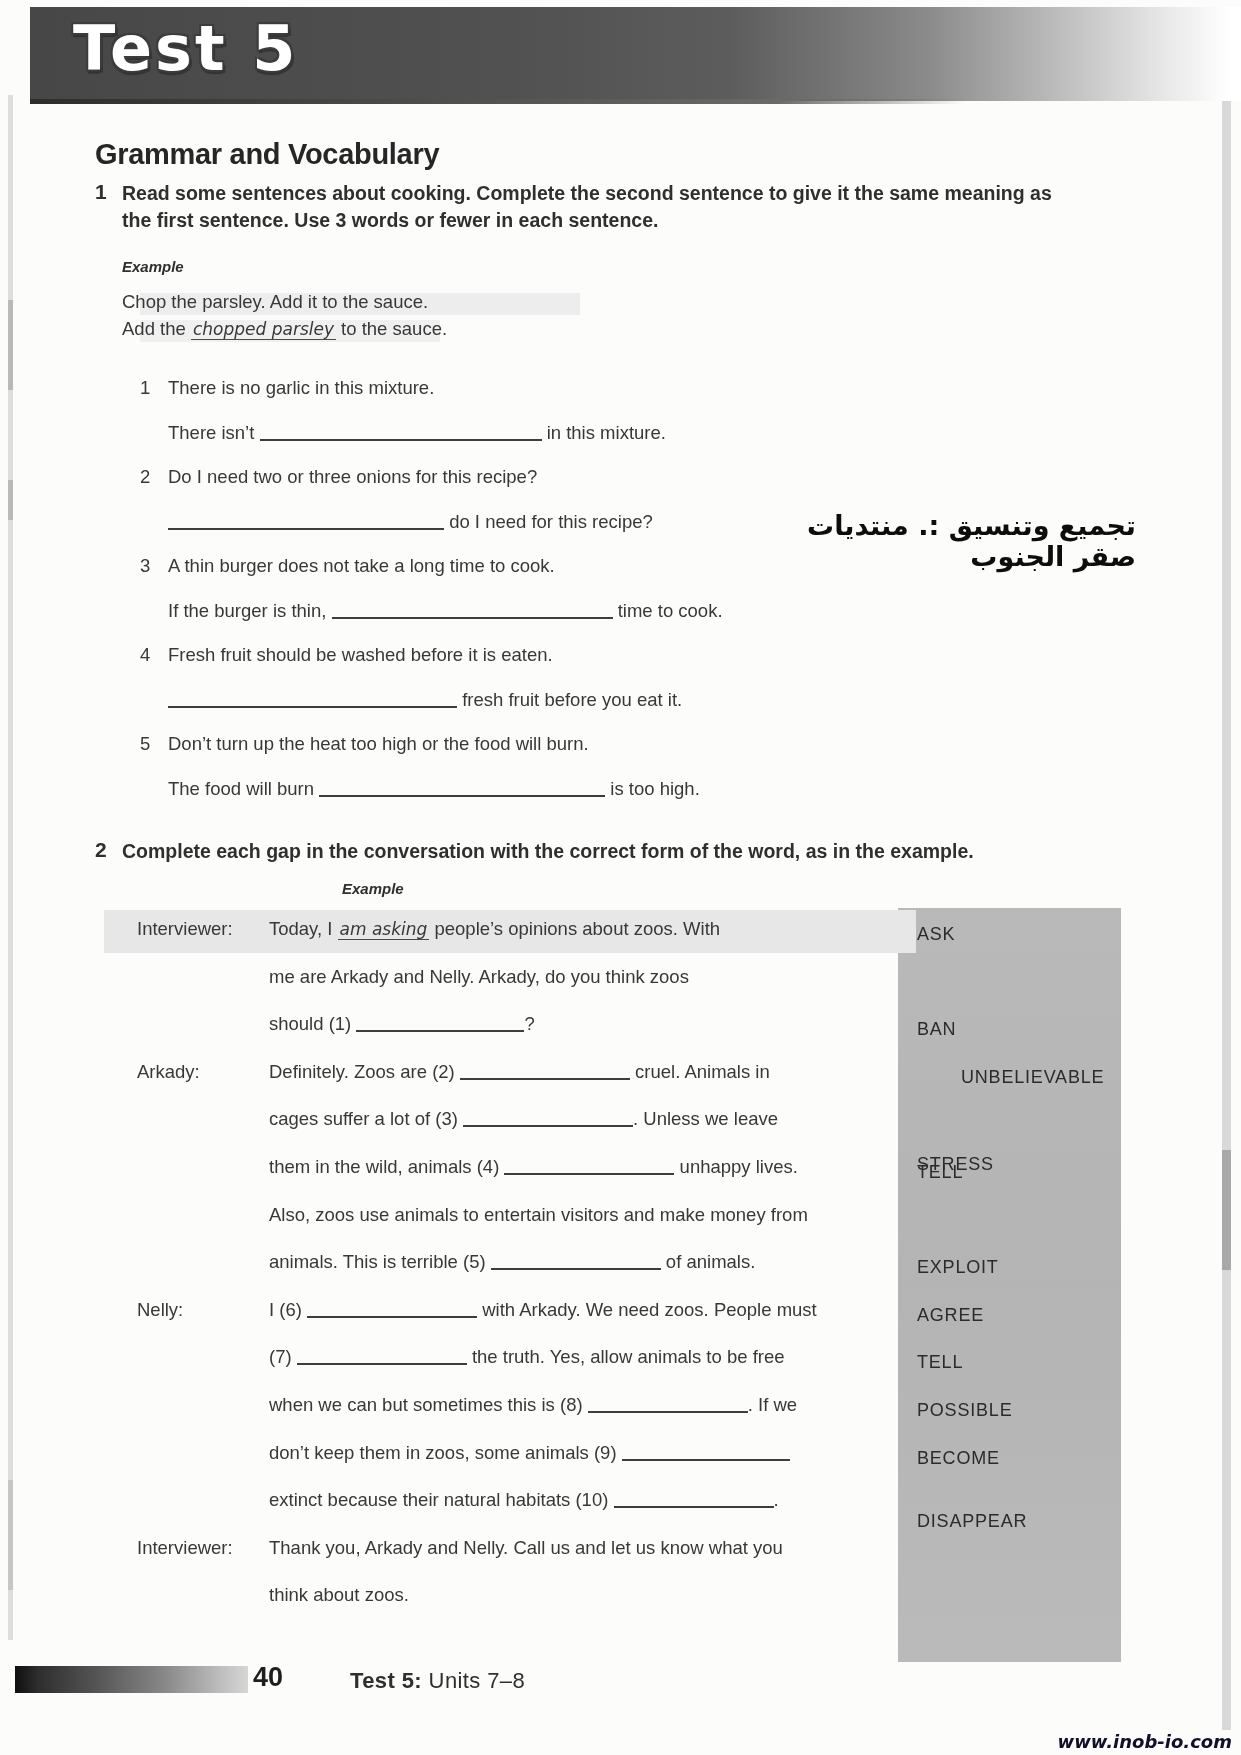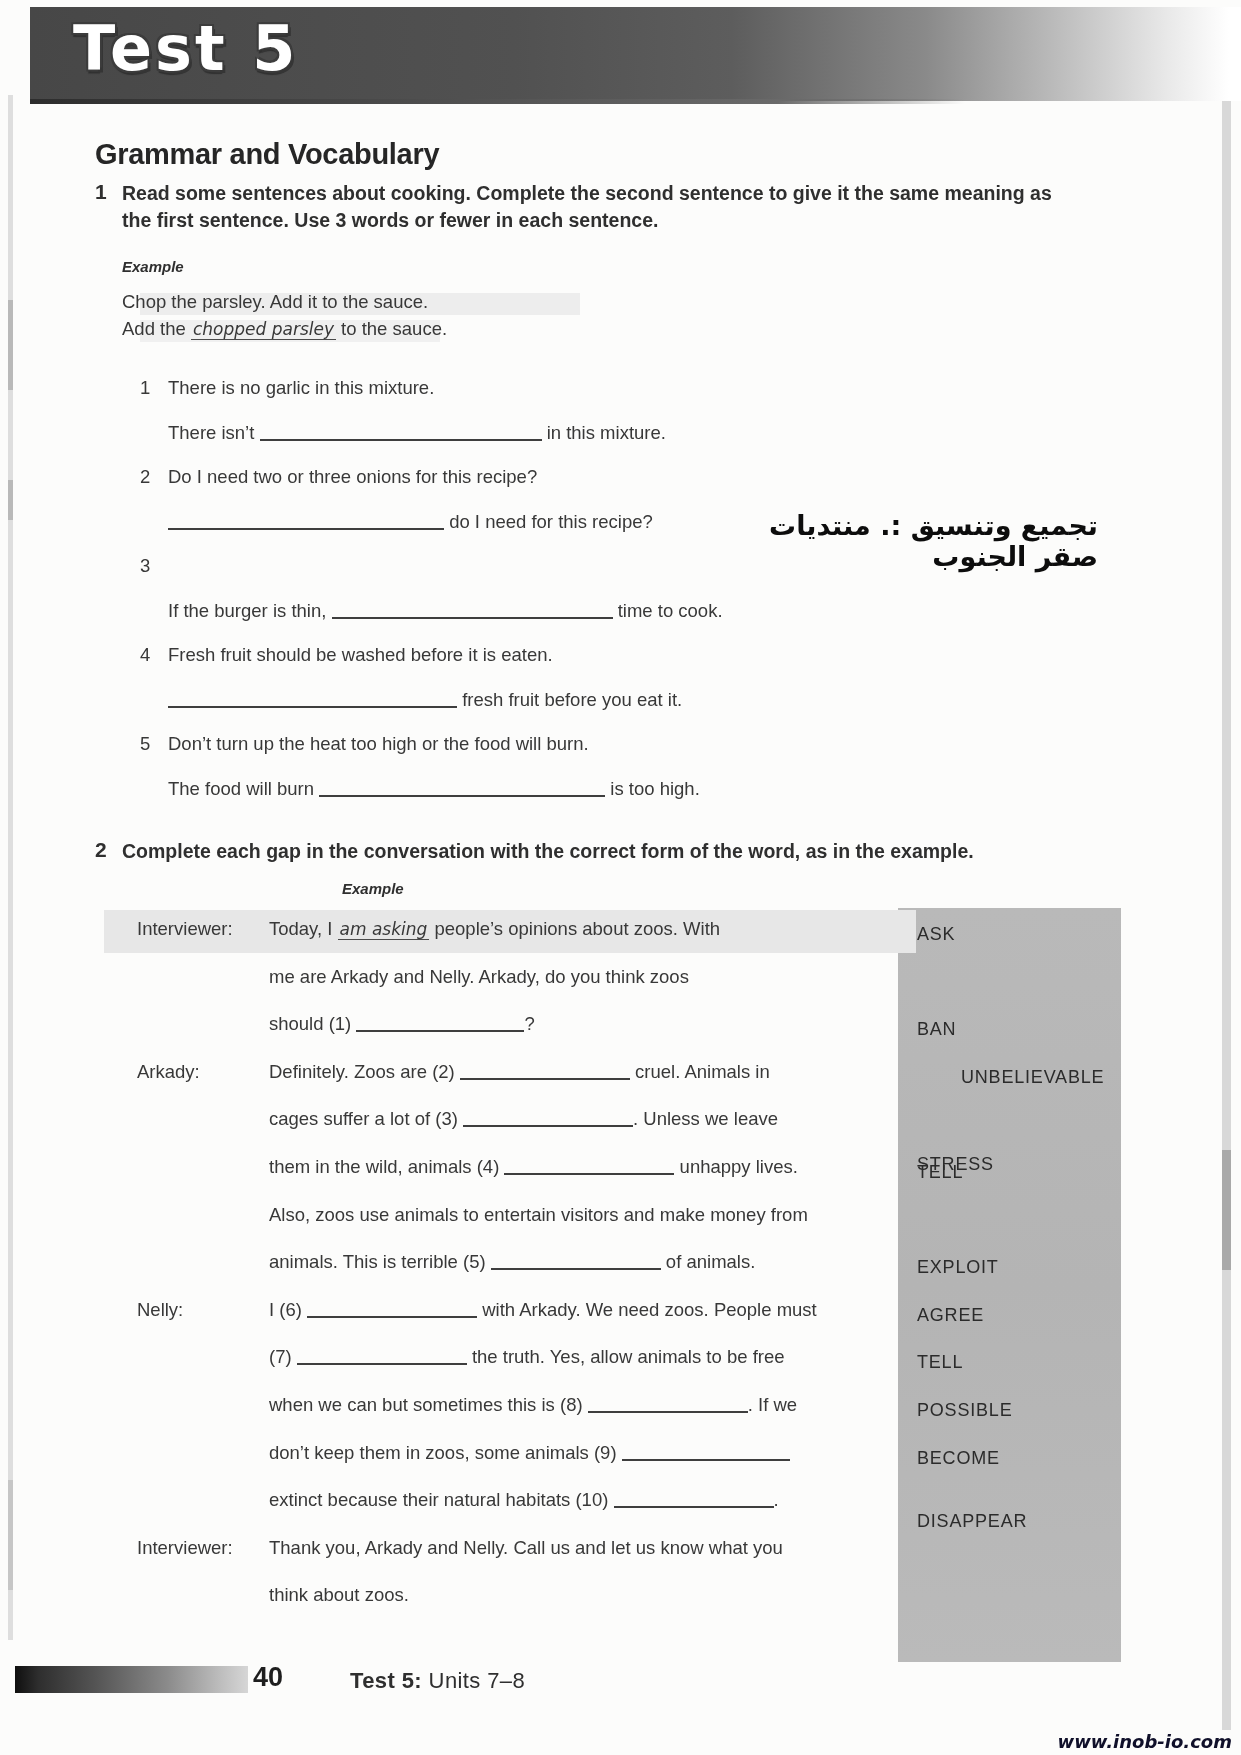--- a/index.html
+++ b/index.html
@@ -36,21 +36,21 @@
 
   .hand{font-style:italic;font-family:"DejaVu Sans",sans-serif;font-size:17px;
         border-bottom:1.5px solid #4a4a4a;padding:0 2px;}
 
   .questions{position:absolute;left:140px;top:376px;width:800px;}
   .q-prompt{display:flex;font-size:18.5px;line-height:24px;margin-bottom:21px;}
   .q-num{width:28px;flex:0 0 28px;}
   .q-answer{font-size:18.5px;line-height:24px;margin-bottom:20px;margin-left:28px;}
   .blank{display:inline-block;border-bottom:2px solid #3e3e3e;height:14px;vertical-align:-2px;}
 
-  .arabic{position:absolute;left:736px;top:510px;width:362px;direction:rtl;text-align:right;
+  .arabic{position:absolute;left:774px;top:510px;width:362px;direction:rtl;text-align:right;
           font-family:"DejaVu Sans",sans-serif;font-size:27px;font-weight:bold;color:#0d0d0d;}
 
   .example2-label{position:absolute;left:342px;top:880px;}
 
   .dialogue{position:absolute;left:137px;top:916px;width:1000px;}
   .d-line{position:relative;height:47.6px;font-size:18.5px;}
   .d-band{position:absolute;left:-33px;top:-6px;width:812px;height:43px;background:#e7e7e7;}
   .d-speaker{position:absolute;left:0;top:2px;}
   .d-text{position:relative;margin-left:132px;padding-top:2px;}
 
@@ -105,20 +105,21 @@
         <span>There is no garlic in this mixture.</span>
       </div>
       <div class="q-answer"><span>There isn’t </span><span class="blank" style="width: 282px;"></span><span> in this mixture.</span></div>
       <div class="q-prompt">
         <span class="q-num">2</span>
         <span>Do I need two or three onions for this recipe?</span>
       </div>
       <div class="q-answer"><span class="blank" style="width: 276px;"></span><span> do I need for this recipe?</span></div>
       <div class="q-prompt">
         <span class="q-num">3</span>
+        <span>A thin burger does not take a long time to cook.</span>
       </div>
       <div class="q-answer"><span>If the burger is thin, </span><span class="blank" style="width: 281px;"></span><span> time to cook.</span></div>
       <div class="q-prompt">
         <span class="q-num">4</span>
         <span>Fresh fruit should be washed before it is eaten.</span>
       </div>
       <div class="q-answer"><span class="blank" style="width: 289px;"></span><span> fresh fruit before you eat it.</span></div>
       <div class="q-prompt">
         <span class="q-num">5</span>
         <span>Don’t turn up the heat too high or the food will burn.</span>

